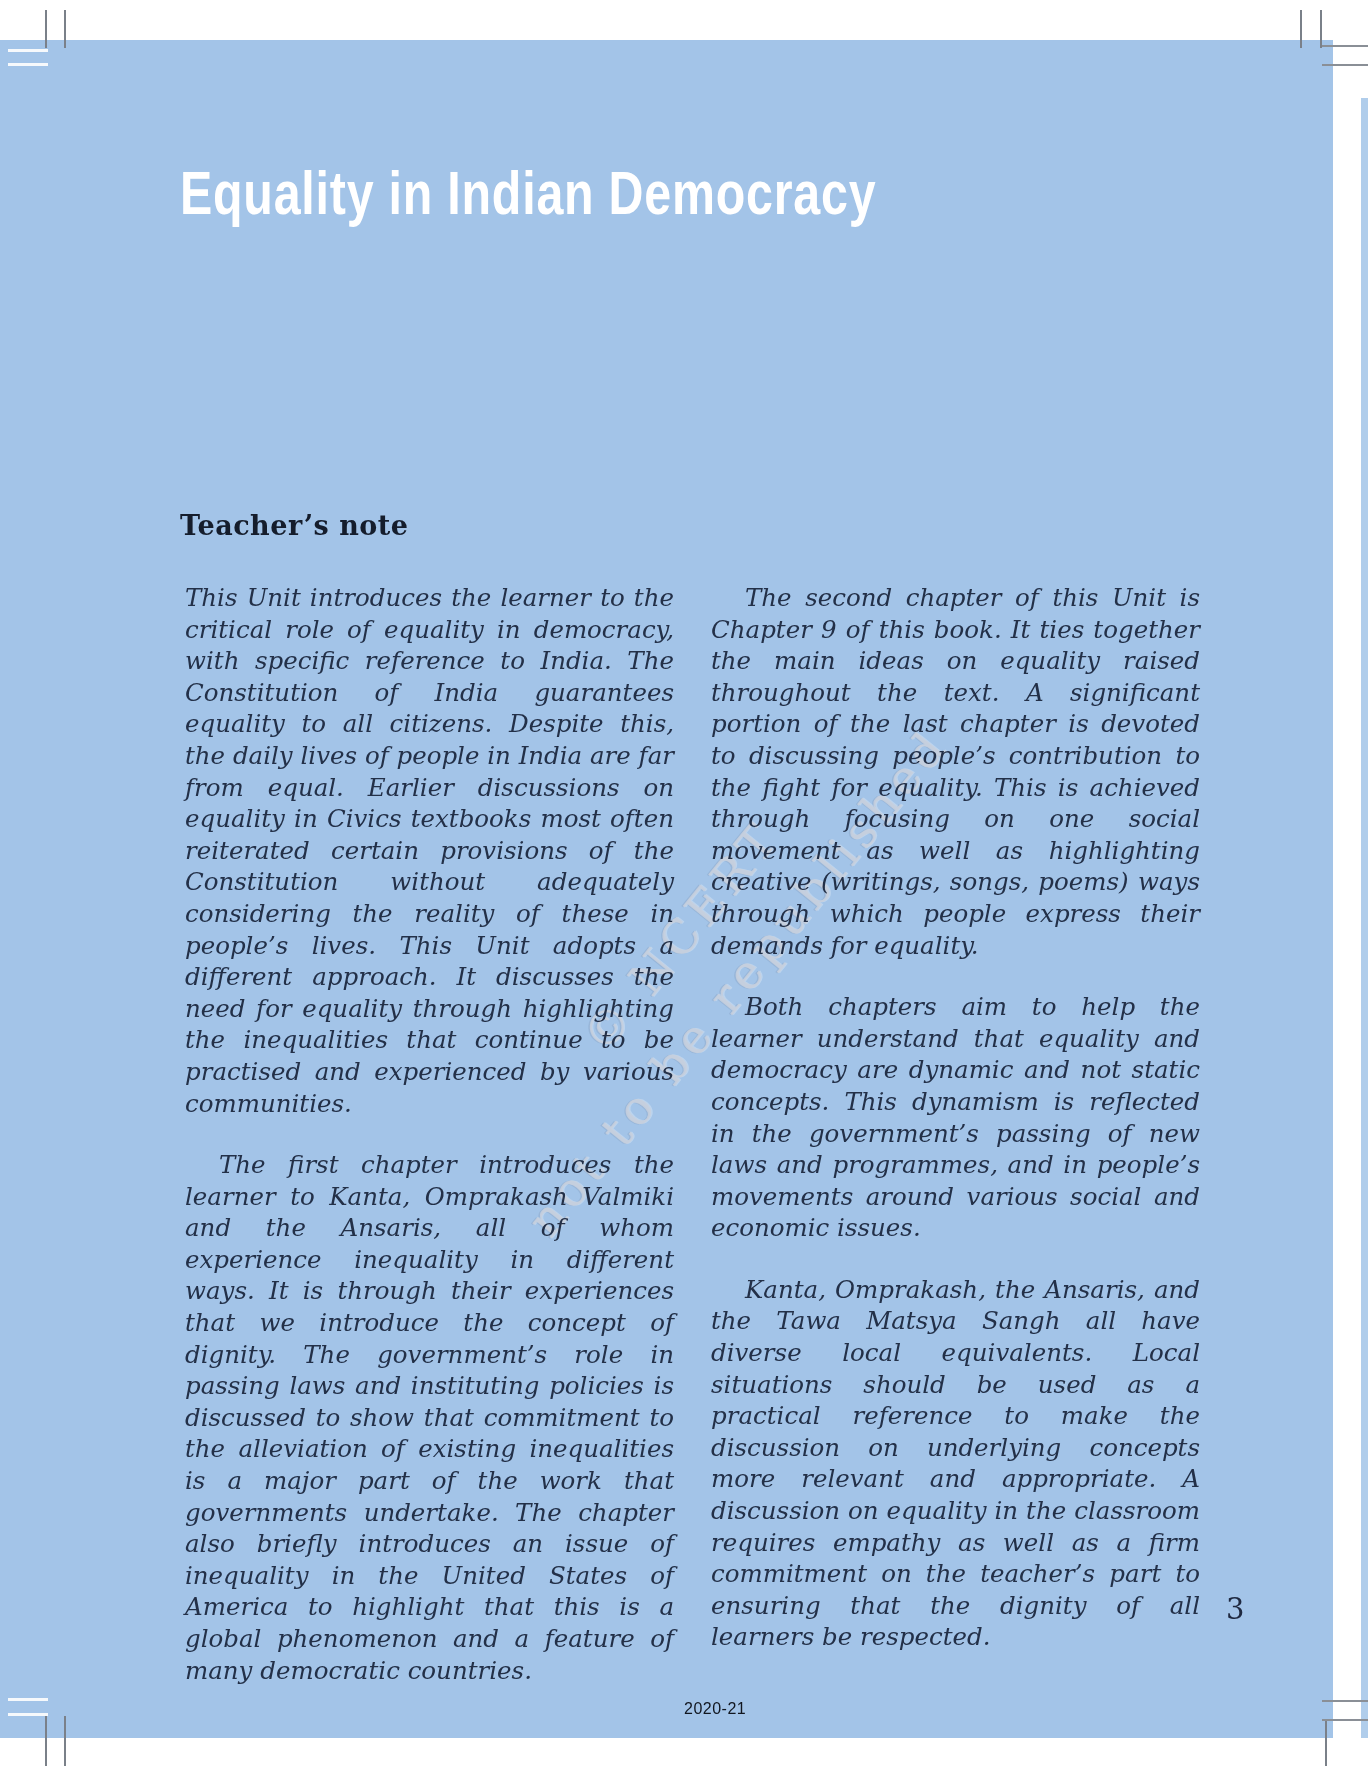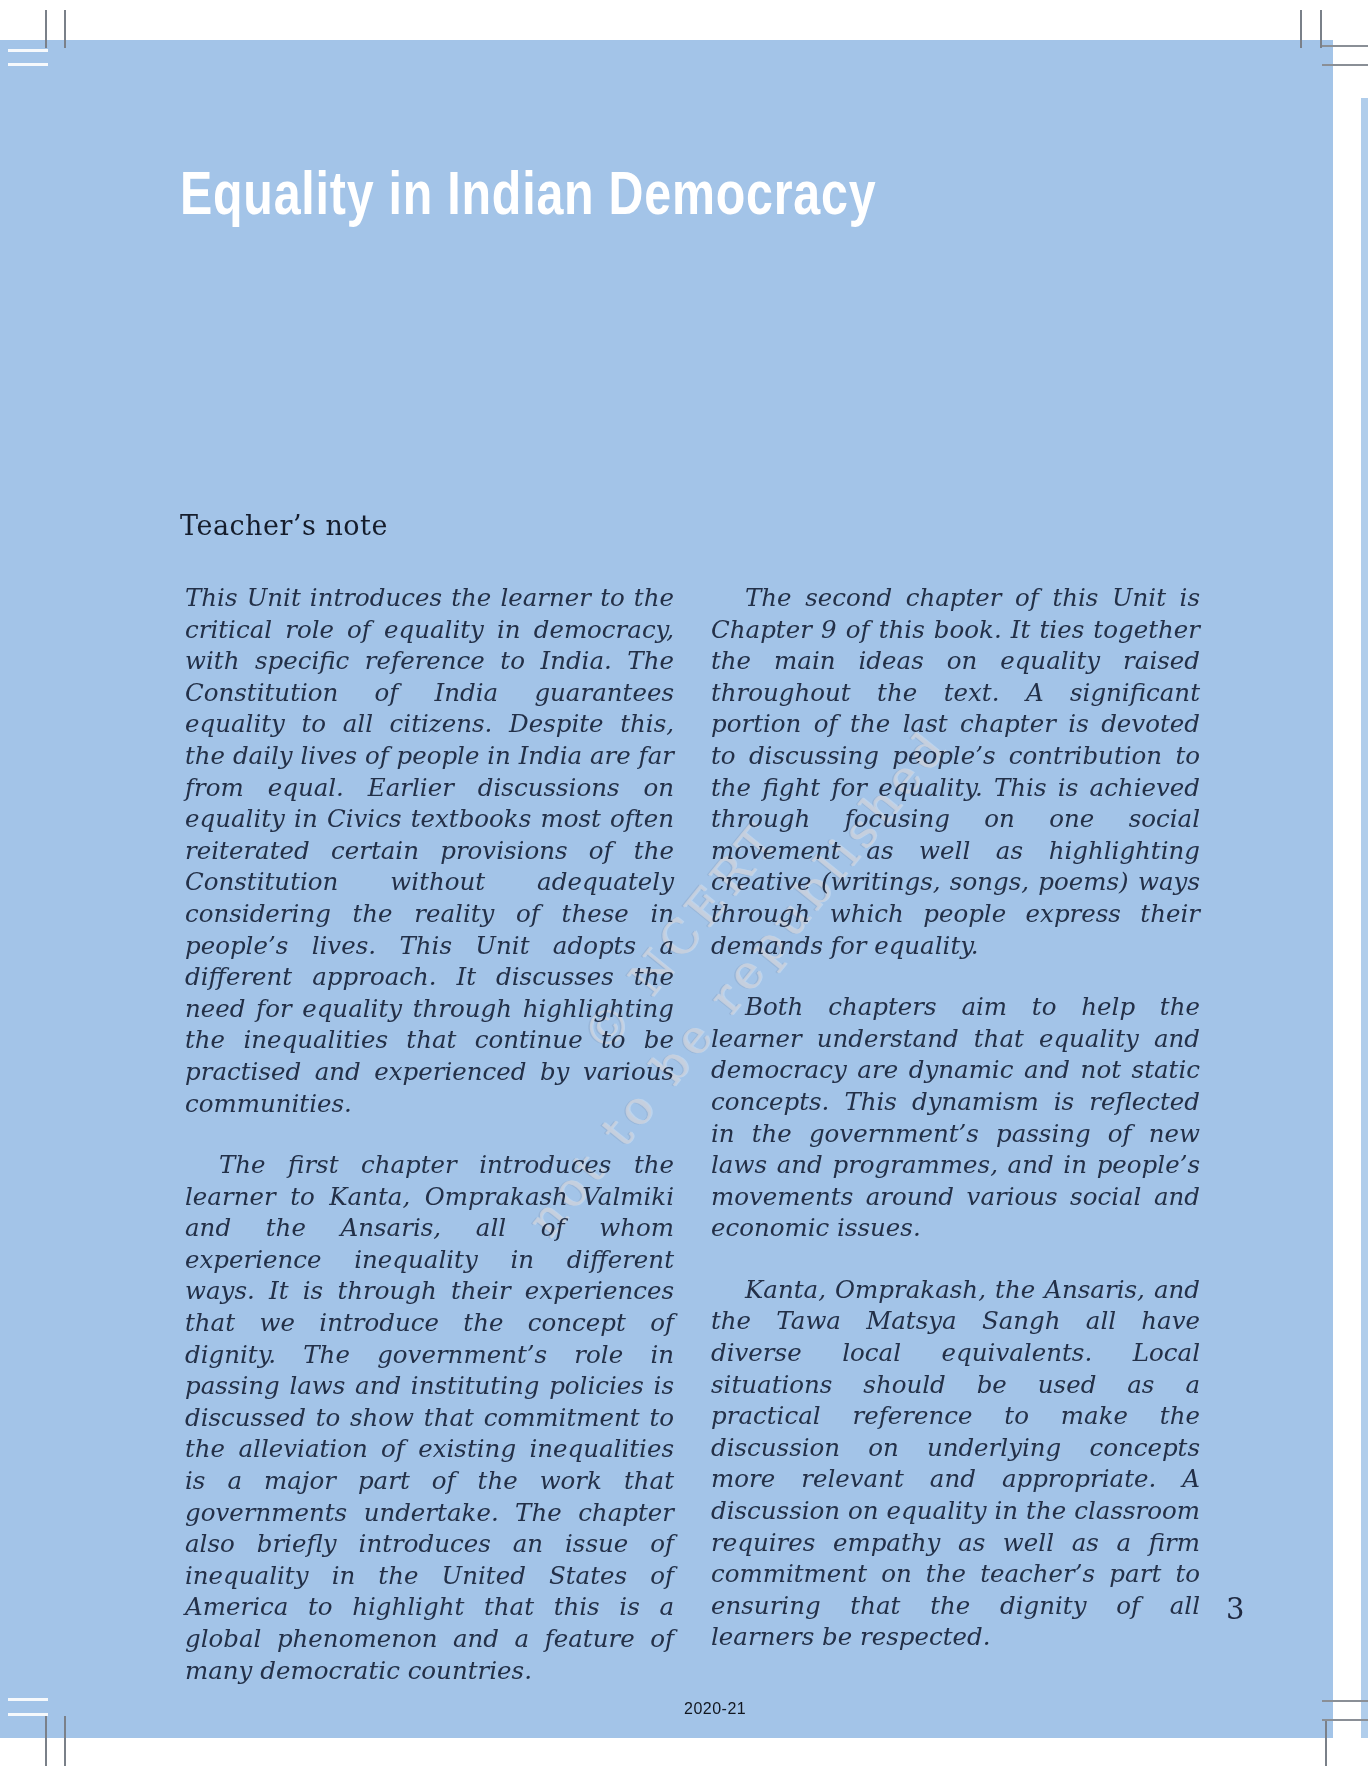--- a/index.html
+++ b/index.html
@@ -17,21 +17,21 @@
   }
   .title{
     position:absolute;left:180px;top:162px;
     font-family:"Liberation Sans", sans-serif;font-weight:700;
     font-size:62px;line-height:1;color:#ffffff;
     transform:scaleX(0.78);transform-origin:0 0;
     letter-spacing:1px;white-space:nowrap;
   }
   .section-heading{
     position:absolute;left:180px;top:510px;
-    font-size:27px;font-weight:400;color:#151d2c;letter-spacing:0.5px;
+    font-size:27px;font-weight:700;color:#151d2c;letter-spacing:0.5px;
   }
   .columns{
     position:absolute;left:180px;top:582px;width:1020px;
     display:flex;gap:32px;
   }
   .col{width:494px;}
   .col p{
     margin:0 0 30px 5px;font-size:24.5px;line-height:31.6px;
     text-align:justify;color:#233048;hyphens:none;font-style:italic;
   }

